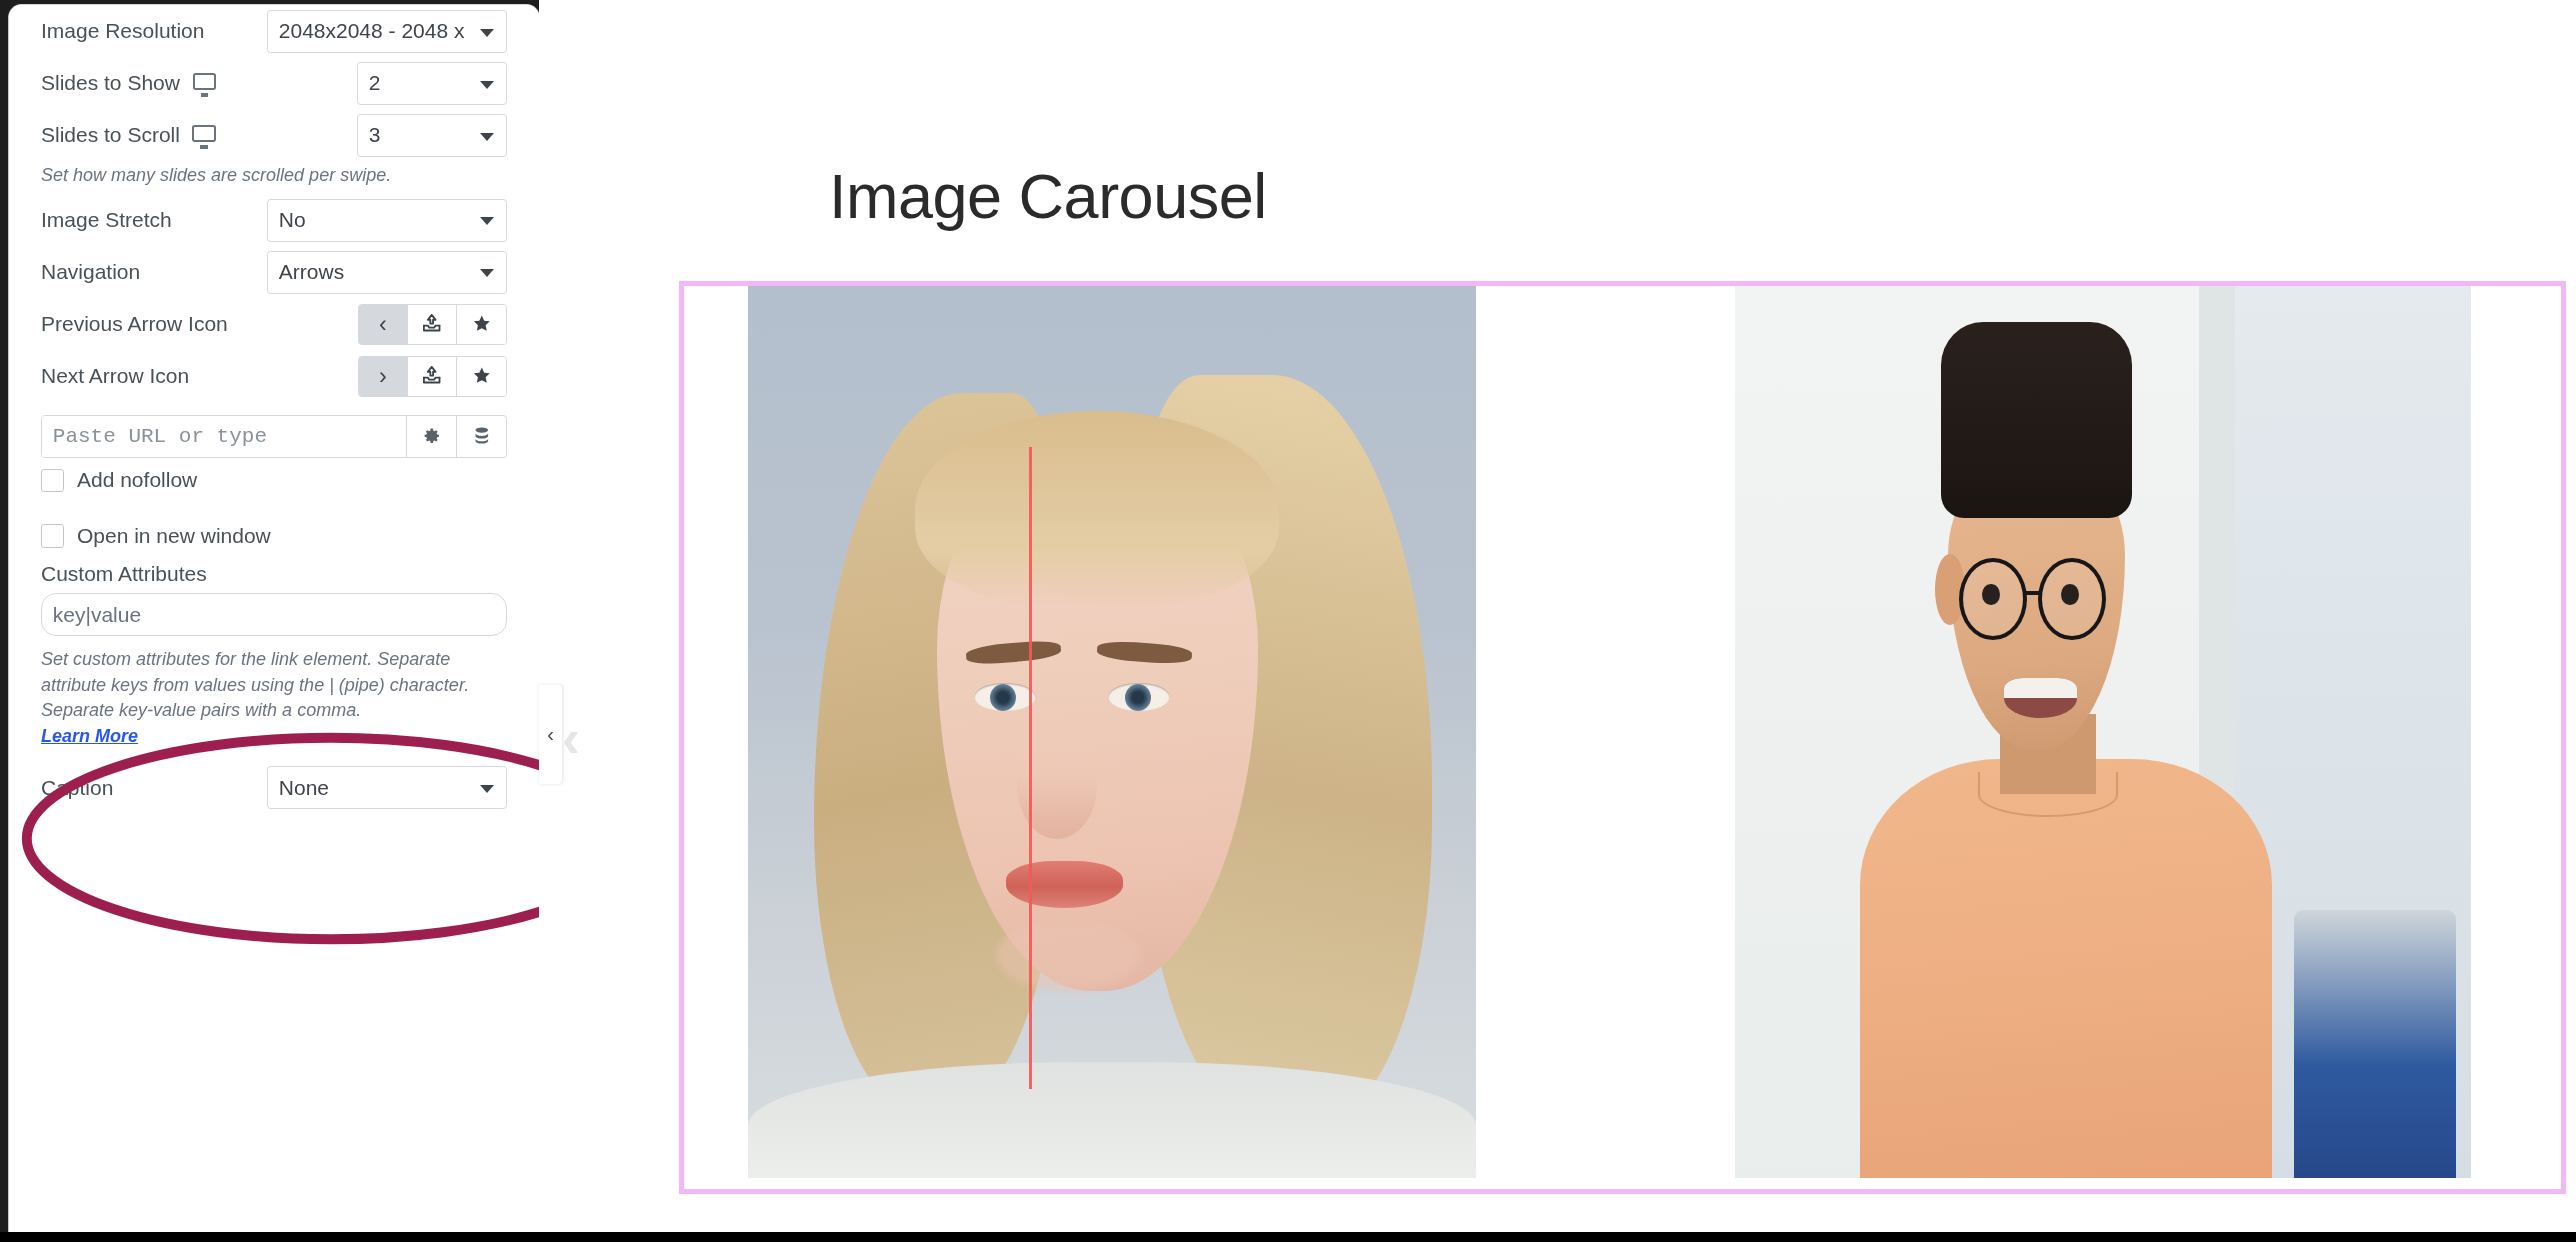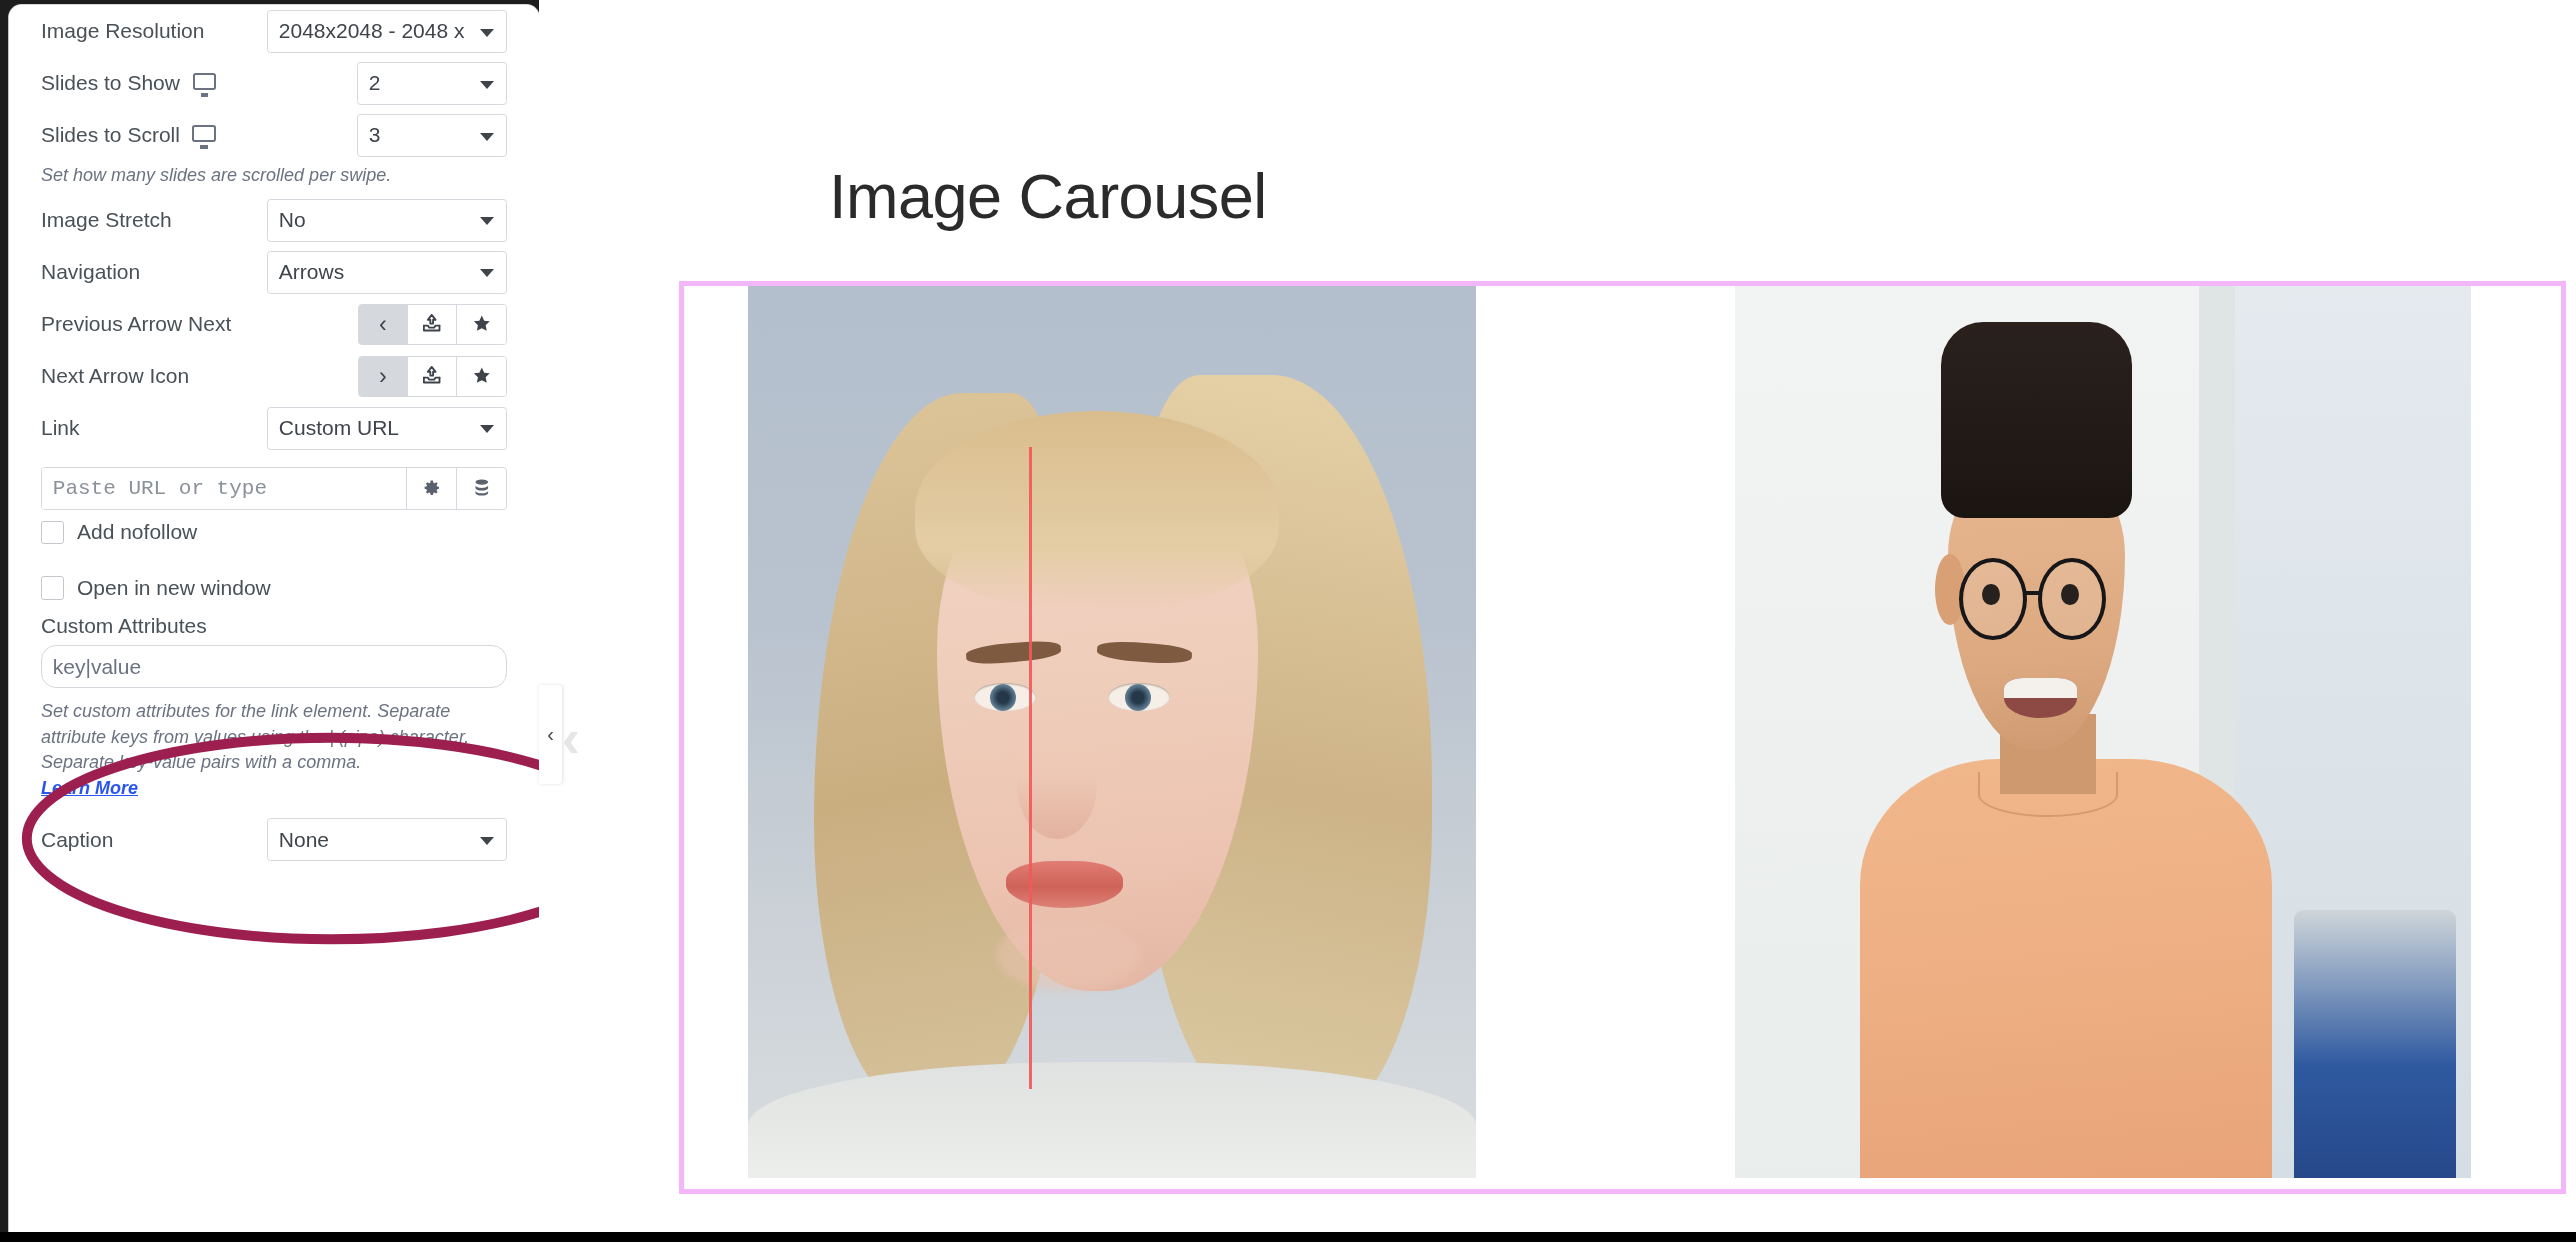--- a/index.html
+++ b/index.html
@@ -561,21 +561,21 @@
         <div class="ctl-label">Navigation</div>
         <div class="ctl-spacer"></div>
         <div class="el-select w-wide">
           <span>Arrows</span>
           <span class="caret"></span>
         </div>
       </div>
 
       
       <div class="ctl-row">
-        <div class="ctl-label">Previous Arrow Next</div>
+        <div class="ctl-label">Previous Arrow Icon</div>
         <div class="ctl-spacer"></div>
         <div class="icon-group">
           <div class="ig-btn active">‹</div>
           <div class="ig-btn">
             <svg width="23.4" height="23.4" viewBox="0 0 24 24" fill="none" stroke="#3f444b" stroke-width="1.9" stroke-linecap="round" stroke-linejoin="round">
               <path d="M12 3l4 5h-2.6v4h-2.8V8H8z"></path>
               <path d="M4 14v5h16v-5"></path>
               <path d="M4 14h4l1.5 2h5L16 14h4"></path>
             </svg>
           </div>
@@ -602,28 +602,20 @@
           </div>
           <div class="ig-btn">
             <svg width="21.6" height="21.6" viewBox="0 0 24 24" fill="#3f444b">
               <path d="M12 2.8l2.7 5.7 6.1.8-4.5 4.3 1.2 6.2L12 16.9 6.5 19.8l1.2-6.2L3.2 9.3l6.1-.8z"></path>
             </svg>
           </div>
         </div>
       </div>
 
       
-      <div class="ctl-row">
-        <div class="ctl-label">Link</div>
-        <div class="ctl-spacer"></div>
-        <div class="el-select w-wide">
-          <span>Custom URL</span>
-          <span class="caret"></span>
-        </div>
-      </div>
 
       
       <div style="margin-top:12.6px;">
         <div class="url-row">
           <input type="text" placeholder="Paste URL or type" style="">
           <div class="url-btn">
             <svg width="21.6" height="21.6" viewBox="0 0 24 24" fill="#5a626b">
               <path d="M12 8.6a3.4 3.4 0 100 6.8 3.4 3.4 0 000-6.8zm0 5.1a1.7 1.7 0 110-3.4 1.7 1.7 0 010 3.4z"></path>
               <path d="M20 13.1v-2.2l-2.1-.4a6 6 0 00-.6-1.4l1.2-1.8-1.6-1.6-1.8 1.2a6 6 0 00-1.4-.6L13.3 4h-2.6l-.4 2.3a6 6 0 00-1.4.6L7.1 5.7 5.5 7.3l1.2 1.8a6 6 0 00-.6 1.4L4 10.9v2.2l2.1.4c.14.5.35.97.6 1.4l-1.2 1.8 1.6 1.6 1.8-1.2c.43.25.9.46 1.4.6l.4 2.3h2.6l.4-2.3c.5-.14.97-.35 1.4-.6l1.8 1.2 1.6-1.6-1.2-1.8c.25-.43.46-.9.6-1.4z"></path>
             </svg>

